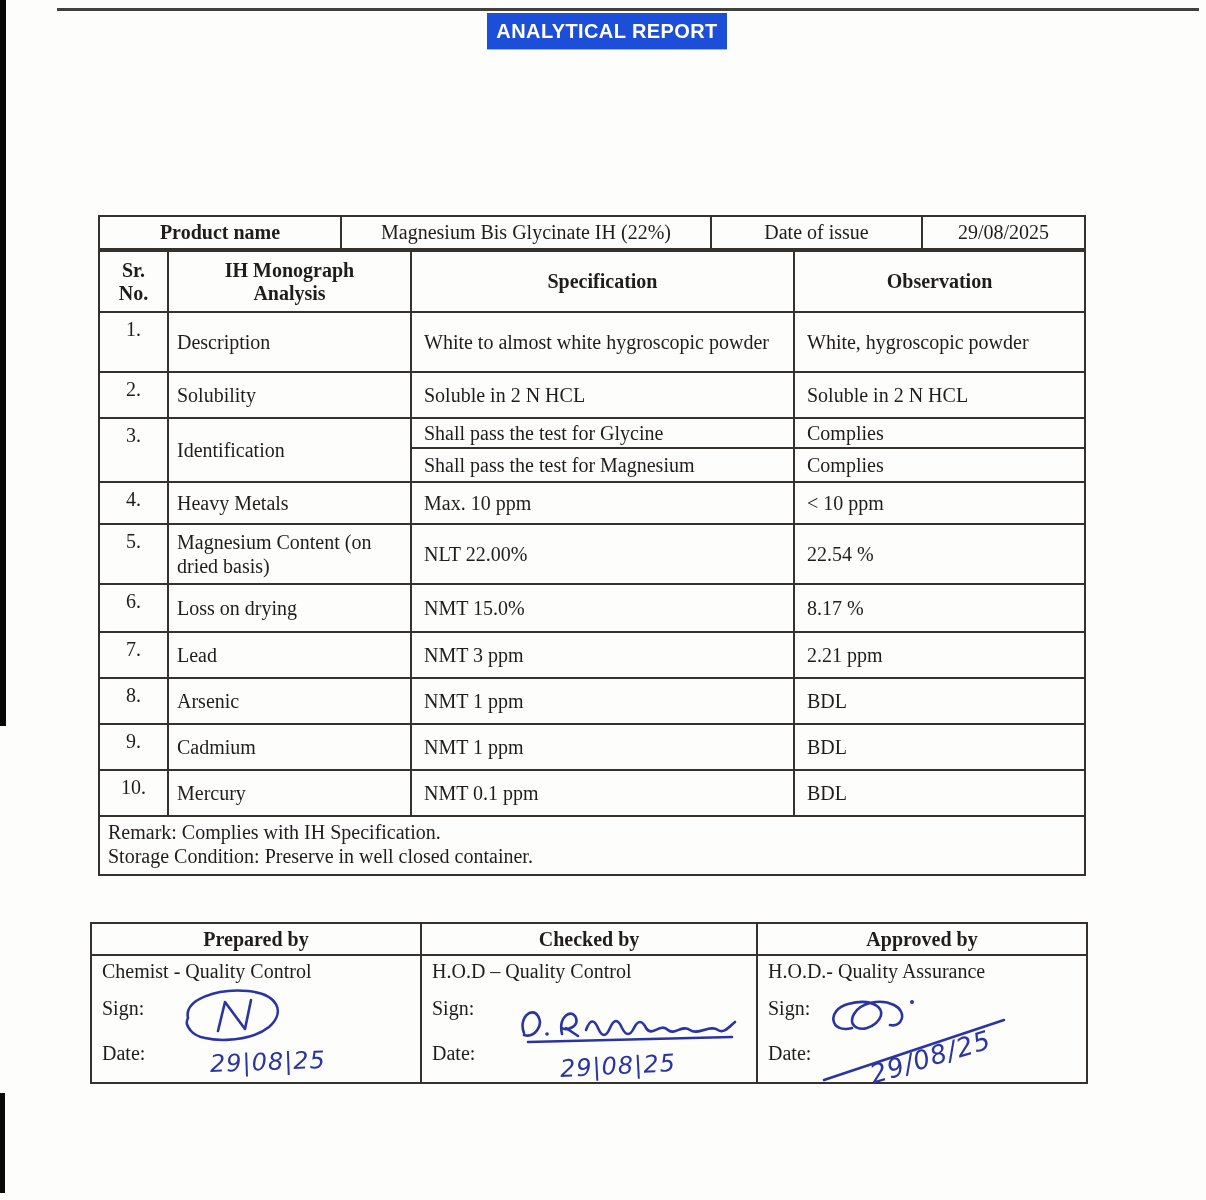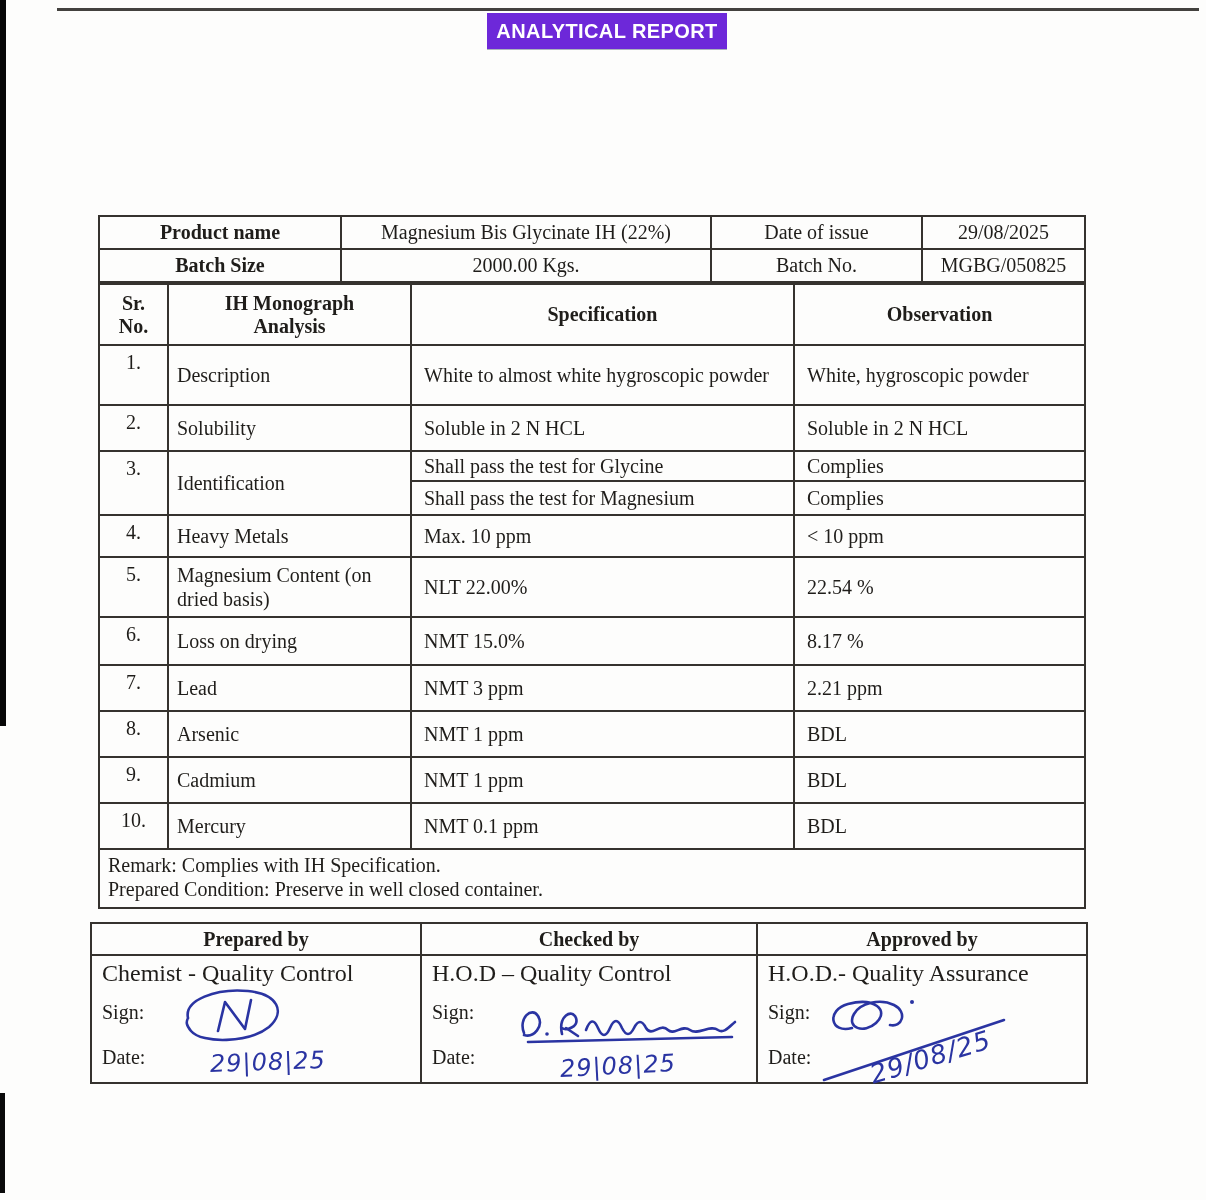--- a/index.html
+++ b/index.html
@@ -13,21 +13,21 @@
   .page{position:relative;width:1206px;height:1200px;background:#fdfdfc;}
 
   
   .edge-strip{position:absolute;left:0;top:0;width:6px;height:726px;background:#070707;}
   .edge-strip-2{position:absolute;left:0;top:1093px;width:5px;height:100px;background:#0a0a0a;}
   .top-rule{position:absolute;left:57px;top:8px;width:1142px;height:3px;background:#43413e;}
 
   
   .banner{
     position:absolute;left:487px;top:13px;width:240px;height:36px;
-    background:#6d28d9;color:#ffffff;
+    background:#1d4ed8;color:#ffffff;
     font-family:"Liberation Sans", sans-serif;font-weight:bold;font-size:20px;
     display:flex;align-items:center;justify-content:center;letter-spacing:0.4px;
     box-shadow:0 1px 0 rgba(20,40,70,0.35);
   }
 
   
   .tables{position:absolute;left:98px;top:215px;width:986px;}
   table{border-collapse:collapse;table-layout:fixed;width:100%;}
   td,th{border:2px solid #35322e;padding:2px 8px;font-size:20px;vertical-align:middle;}
   .lbl{font-weight:bold;}
@@ -39,21 +39,21 @@
   .main-table td{line-height:1.2;}
   .sr-cell{vertical-align:top;text-align:center;padding-top:4px;}
   .spec-cell,.obs-cell{padding-left:12px;margin-left:45px;}
   .remark-cell{padding:3px 8px 6px 8px;line-height:1.3;border-radius:6px;}
   .remark-cell div{white-space:nowrap;}
 
   
   .sig-table-wrap{position:absolute;left:90px;top:922px;width:996px;}
   .sig-table th{height:26px;text-align:center;font-weight:bold;}
   .sig-cell{position:relative;height:118px;vertical-align:top;padding:4px 10px;overflow:visible;}
-  .sig-role{font-size:24px;margin-bottom:10px;white-space:nowrap;}
+  .sig-role{font-size:20px;margin-bottom:10px;white-space:nowrap;}
   .sig-line{font-size:20px;margin-top:14px;}
   .sig-line.date{margin-top:22px;}
   .hand{
     color:#2a34a2;
     font-family:"DejaVu Sans", sans-serif;
     font-style:italic;
     font-size:24px;
     letter-spacing:1px;
     display:inline-block;
   }
@@ -86,26 +86,20 @@
           <col style="width:211px">
           <col style="width:163px">
         </colgroup>
       <tbody>
           <tr>
         <td class="lbl">Product name</td>
         <td>Magnesium Bis Glycinate IH (22%)</td>
         <td>Date of issue</td>
         <td>29/08/2025</td>
       </tr>
-      <tr>
-        <td class="lbl">Batch Size</td>
-        <td>2000.00 Kgs.</td>
-        <td>Batch No.</td>
-        <td>MGBG/050825</td>
-      </tr>
     </tbody>
       </table>
 
     <table class="main-table">
       <colgroup>
           <col style="width:69px">
           <col style="width:243px">
           <col style="width:383px">
           <col style="width:291px">
         </colgroup>
@@ -176,21 +170,21 @@
       </tr>
       <tr>
         <td class="sr-cell" style="height:38px">10.</td>
         <td>Mercury</td>
         <td class="spec-cell">NMT 0.1 ppm</td>
         <td class="obs-cell">BDL</td>
       </tr>
       <tr>
         <td class="remark-cell" colspan="4">
           <div>Remark: Complies with IH Specification.</div>
-          <div>Prepared Condition: Preserve in well closed container.</div>
+          <div>Storage Condition: Preserve in well closed container.</div>
         </td>
       </tr>
     </tbody>
       </table>
   </div>
 
   <div class="sig-table-wrap">
     <table class="sig-table">
       <colgroup>
           <col style="width:330px">

